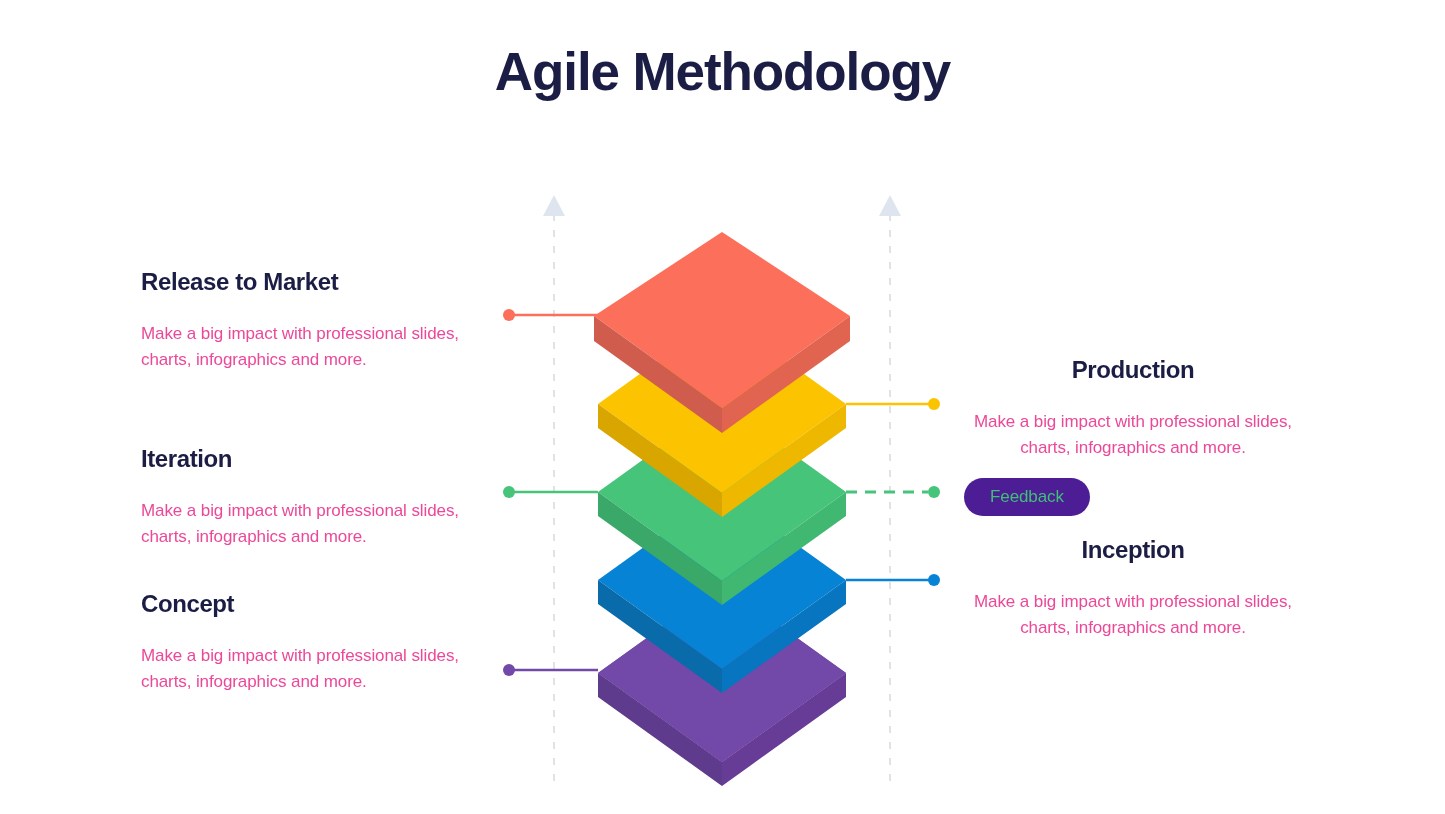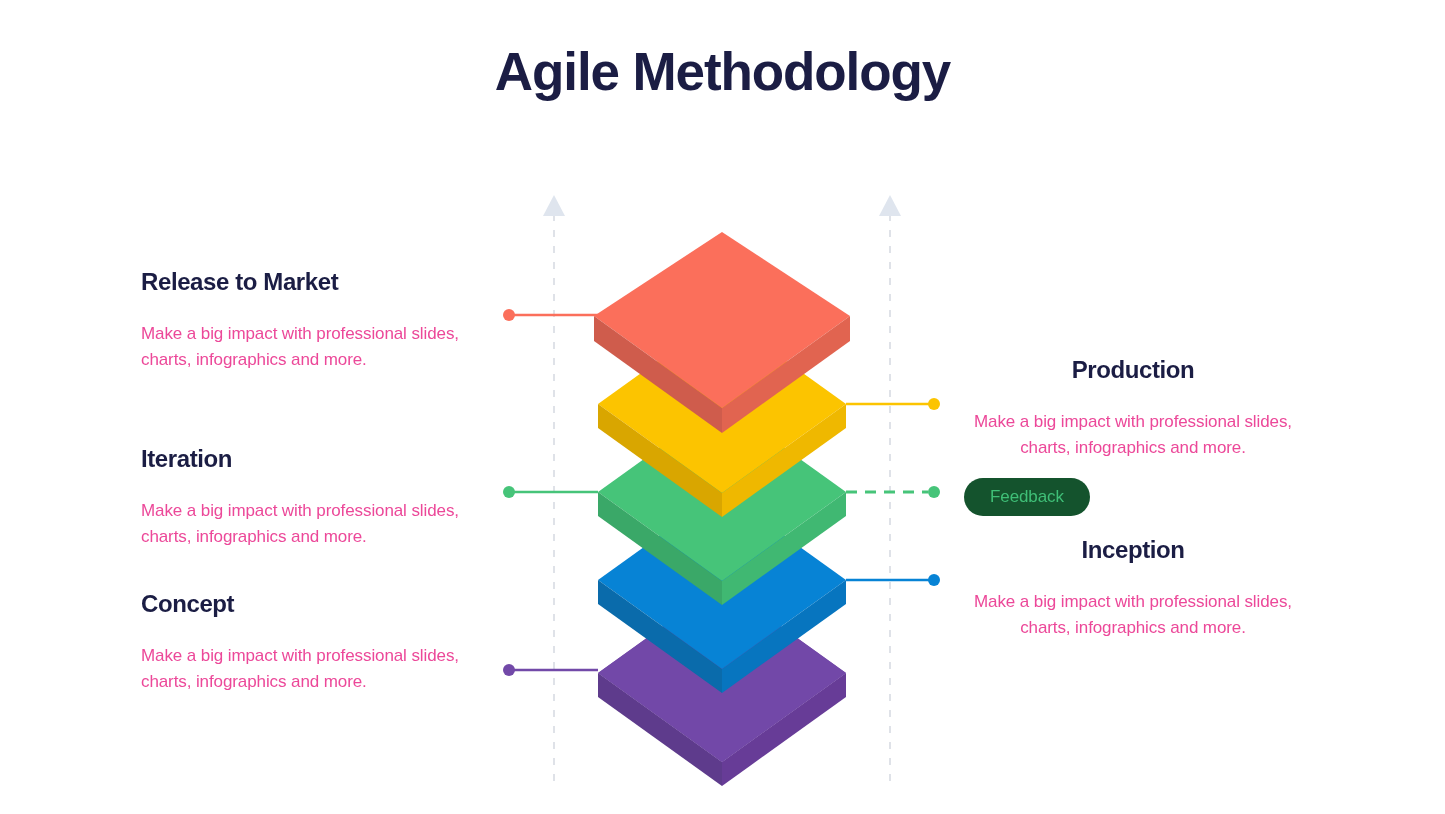--- a/index.html
+++ b/index.html
@@ -33,21 +33,21 @@
   .block p {
     font-size:17px; color:#ec4899; line-height:1.55; margin-top:24px;
     letter-spacing:-0.1px;
   }
   .block.left  { text-align:left; }
   .block.right { text-align:center; }
 
   
   .pill {
     position:absolute;
-    background:#14532d; color:#3fbf77;
+    background:#4c1d95; color:#3fbf77;
     font-size:17px; border-radius:20px;
     padding:9px 26px; letter-spacing:-0.1px;
     white-space:nowrap;
   }
 </style>
 </head>
 <body>
 
 <div id="slide">
 

